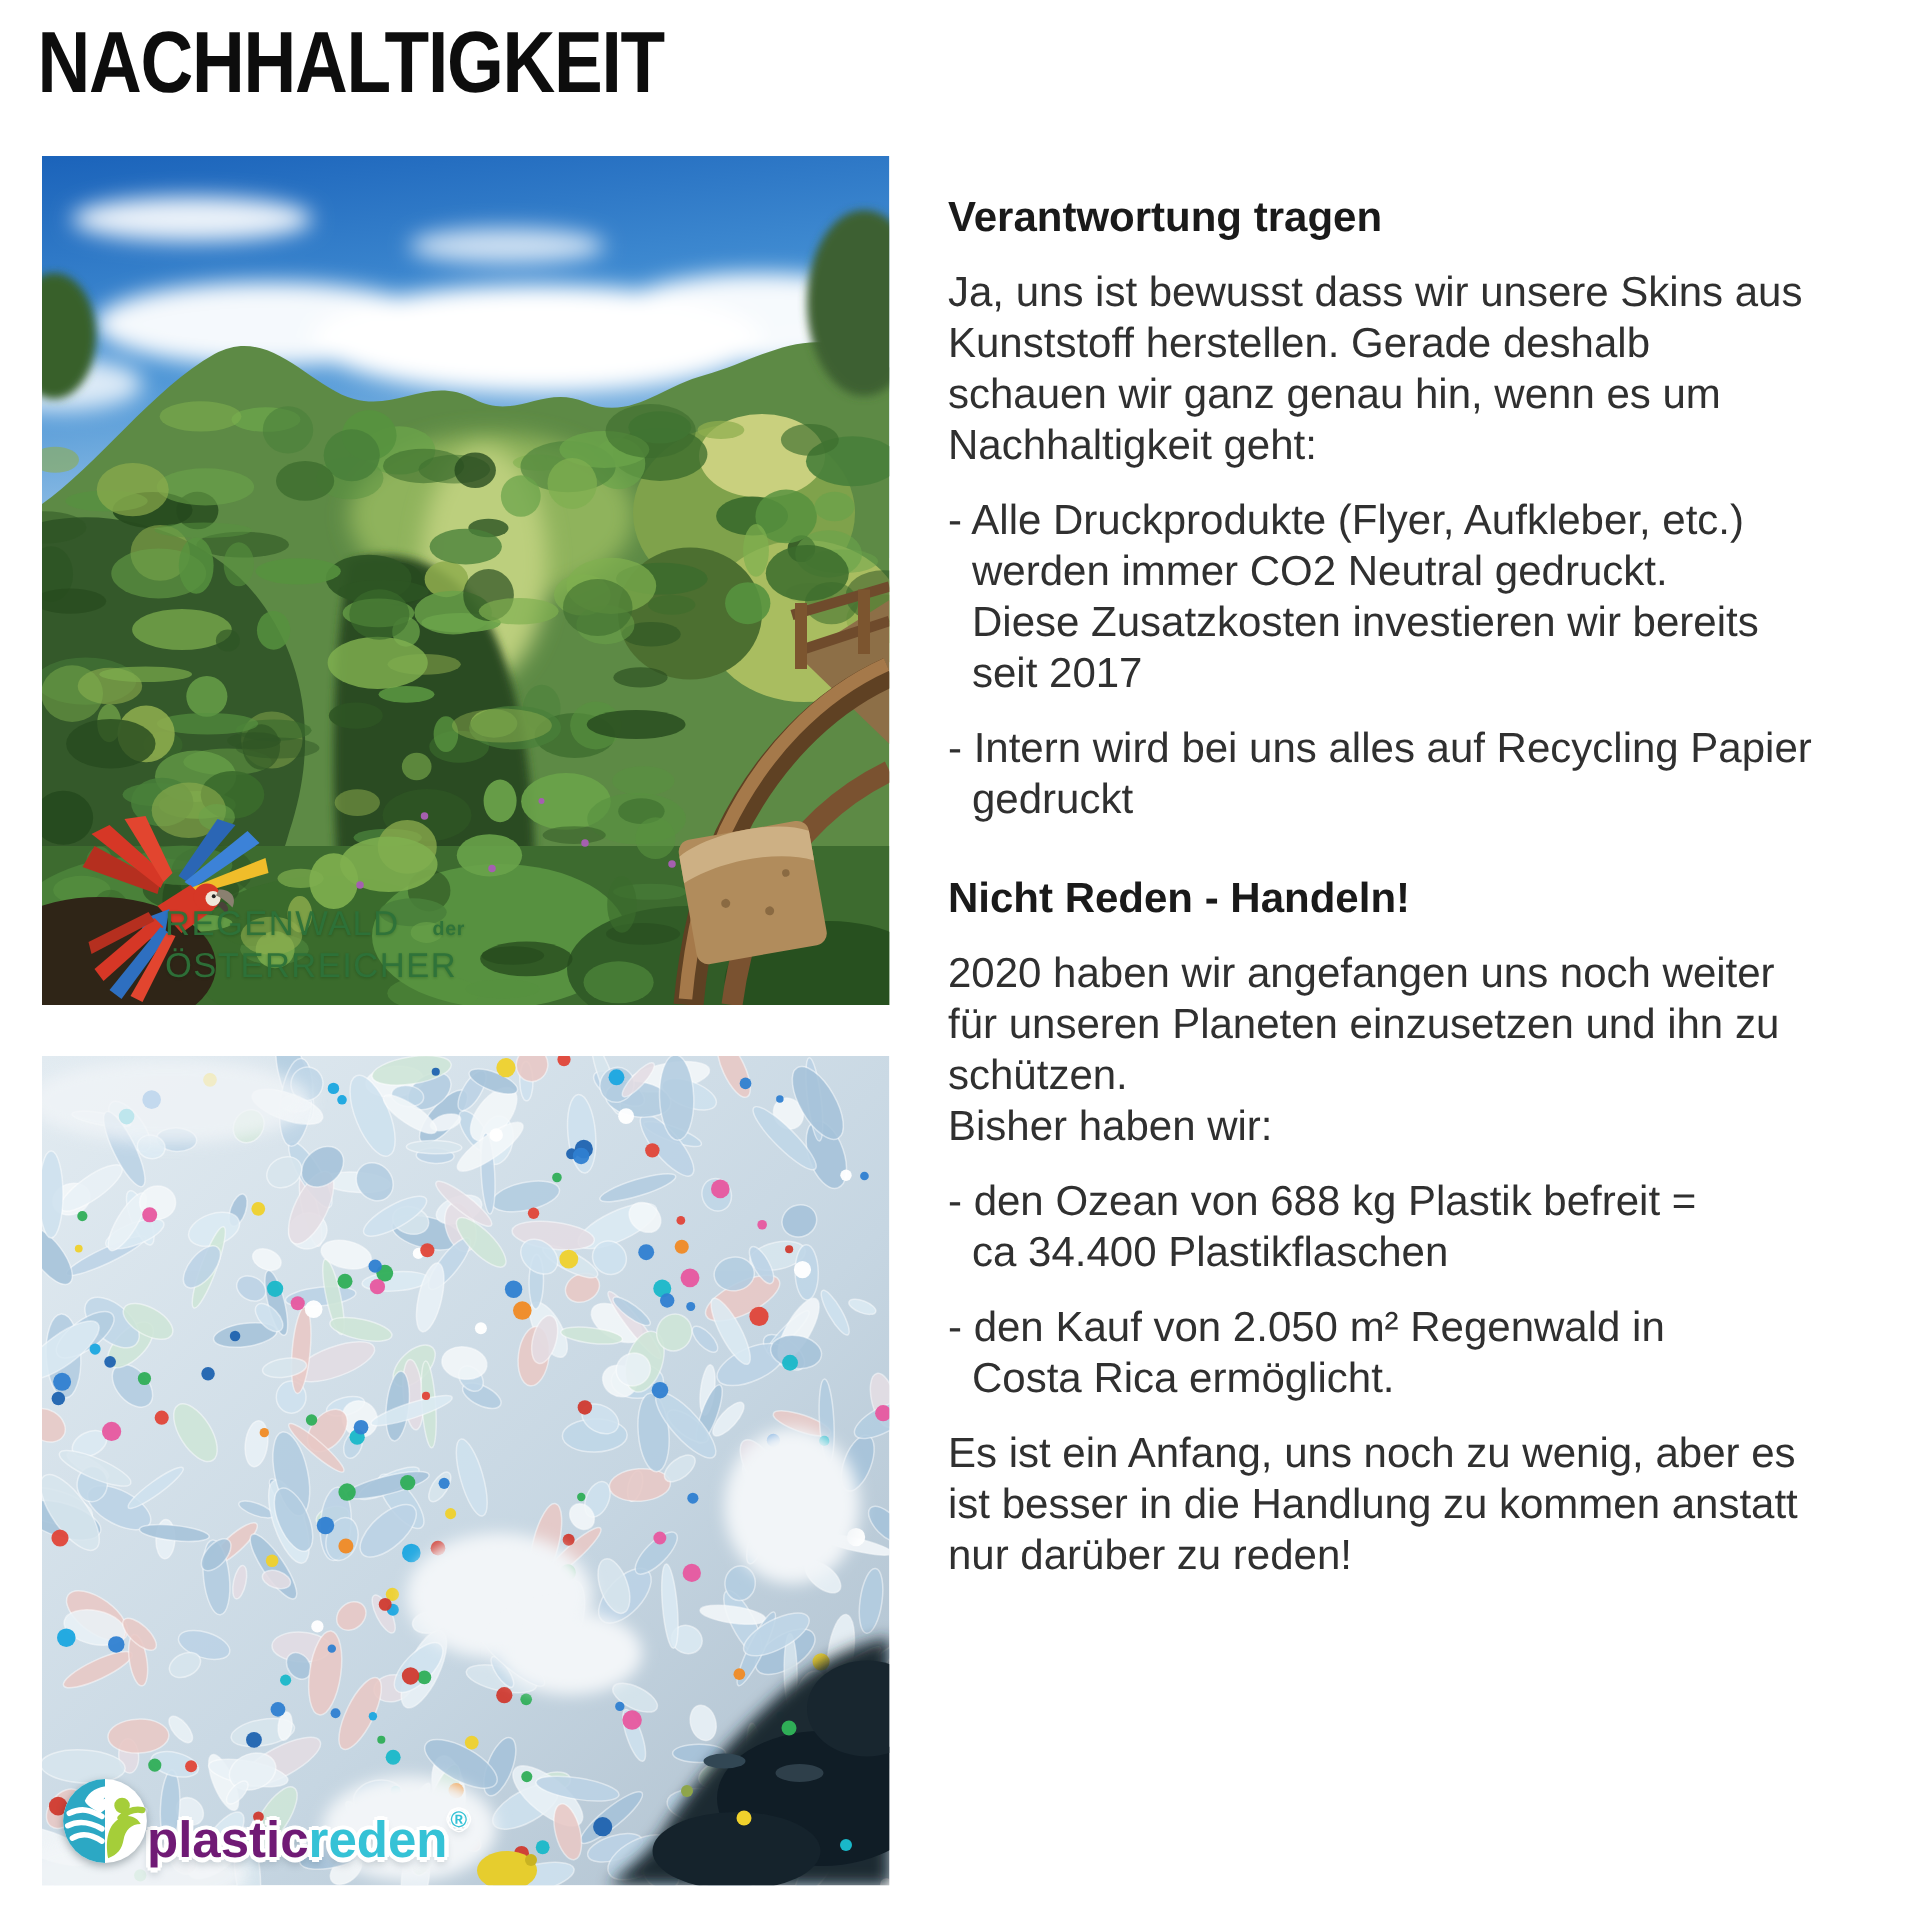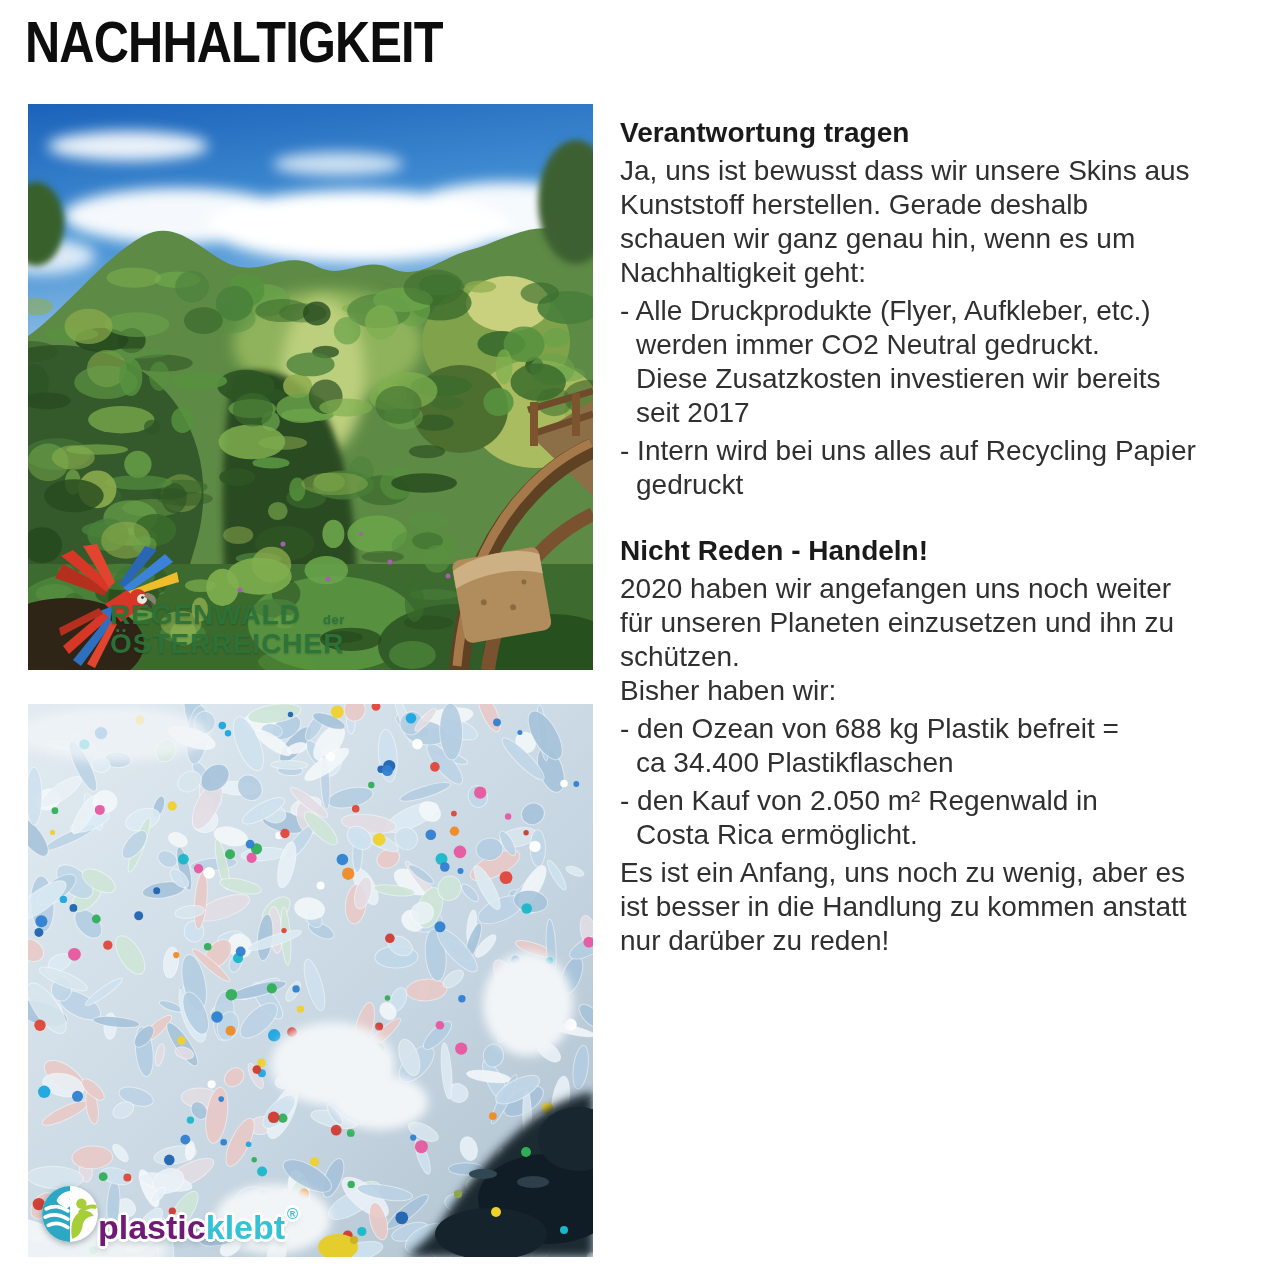--- a/index.html
+++ b/index.html
@@ -8,33 +8,33 @@
        -webkit-font-smoothing:antialiased}
   h1{position:absolute;left:25px;top:12px;margin:0;font-size:58px;line-height:1.05;
      font-weight:800;color:#0d0d0d;letter-spacing:-1px;white-space:nowrap;
      transform:scaleX(.84);transform-origin:left top}
   .img{position:absolute;left:28px;width:565px;overflow:hidden}
   .img1{top:104px;height:566px}
   .img2{top:704px;height:553px}
   .fillsvg{position:absolute;left:0;top:0;width:100%;height:100%;display:block}
   
   .rf-logo{position:absolute;left:82px;top:499px;color:#2d7239;opacity:.95;white-space:nowrap;line-height:24px;text-shadow:0 1px 2px rgba(0,40,0,.25)}
-  .rf-big{font-size:28px;font-weight:bold;letter-spacing:1px}
+  .rf-big{font-size:23px;font-weight:normal;letter-spacing:1px}
   .rf-small{font-size:13px;font-weight:bold;letter-spacing:.5px;margin-left:22px}
   
   .pb-logo{position:absolute;left:12px;top:480px;display:flex;align-items:flex-start}
   .pb-circle{width:60px;height:60px;display:block;filter:drop-shadow(0 2px 3px rgba(20,40,50,.35))}
   .pb-text{font-size:34px;font-weight:bold;line-height:60px;margin-left:-2px;white-space:nowrap;
     text-shadow:-2px -2px 0 #fff,2px -2px 0 #fff,-2px 2px 0 #fff,2px 2px 0 #fff,0 -3px 0 #fff,0 3px 0 #fff,-3px 0 0 #fff,3px 0 0 #fff,0 4px 6px rgba(30,55,70,.35)}
   .pb-plastic{color:#701a75}
   .pb-bank{color:#35c2d6}
   .pb-reg{color:#35c2d6;font-size:15px;vertical-align:20px;margin-left:2px}
   
   .col{position:absolute;left:616px;top:112px;width:660px;font-size:28px;line-height:34px}
-  .col p{margin:4px}
+  .col p{margin:16px}
   .h{font-weight:bold;color:#1a1a1a}
   .p,.b{white-space:pre-line}
   .b{padding-left:16px;text-indent:-16px}
   .mt32{margin-top:32px}
   .mt34{margin-top:34px}
 </style>
 </head>
 <body>
 
 <h1>NACHHALTIGKEIT</h1>
@@ -809,21 +809,21 @@
   <div class="pb-logo">
     <svg class="pb-circle" viewBox="0 0 58 58">
       <circle cx="29" cy="29" r="27" fill="#ffffff"></circle>
       <path d="M29,2 A27,27 0 0 0 29,56 Z" fill="#2ca8c4"></path>
       <path d="M6,24 C14,20 20,22 27,26 M5,32 C13,28 20,30 27,34 M8,40 C15,36 21,38 27,42" stroke="#ffffff" stroke-width="3.6" fill="none" stroke-linecap="round"></path>
       <path d="M16,16 C20,7 31,4 40,9 C34,10 30,12 28,15 C33,13 39,14 43,18 C36,18 30,20 26,24 C21,21 17,19 16,16 Z" fill="#ffffff"></path>
       <circle cx="40" cy="19" r="5" fill="#a5ce39"></circle>
       <path d="M31,53 C29,41 31,31 39,27 C45,24 50,27 52,31 C46,31 42,35 41,41 C40,47 37,51 31,53 Z" fill="#a5ce39"></path>
       <path d="M39,27 C43,23 48,21 53,22" stroke="#a5ce39" stroke-width="4" fill="none" stroke-linecap="round"></path>
     </svg>
-    <div class="pb-text"><span class="pb-plastic">plastic</span><span class="pb-bank">klebt</span><span class="pb-reg">®</span></div>
+    <div class="pb-text"><span class="pb-plastic">plastic</span><span class="pb-bank">reden</span><span class="pb-reg">®</span></div>
   </div>
 </div>
 
 <div class="col">
   <section>
     <p class="h">Verantwortung tragen</p>
     <p class="p">Ja, uns ist bewusst dass wir unsere Skins aus
 Kunststoff herstellen. Gerade deshalb
 schauen wir ganz genau hin, wenn es um
 Nachhaltigkeit geht:</p>

